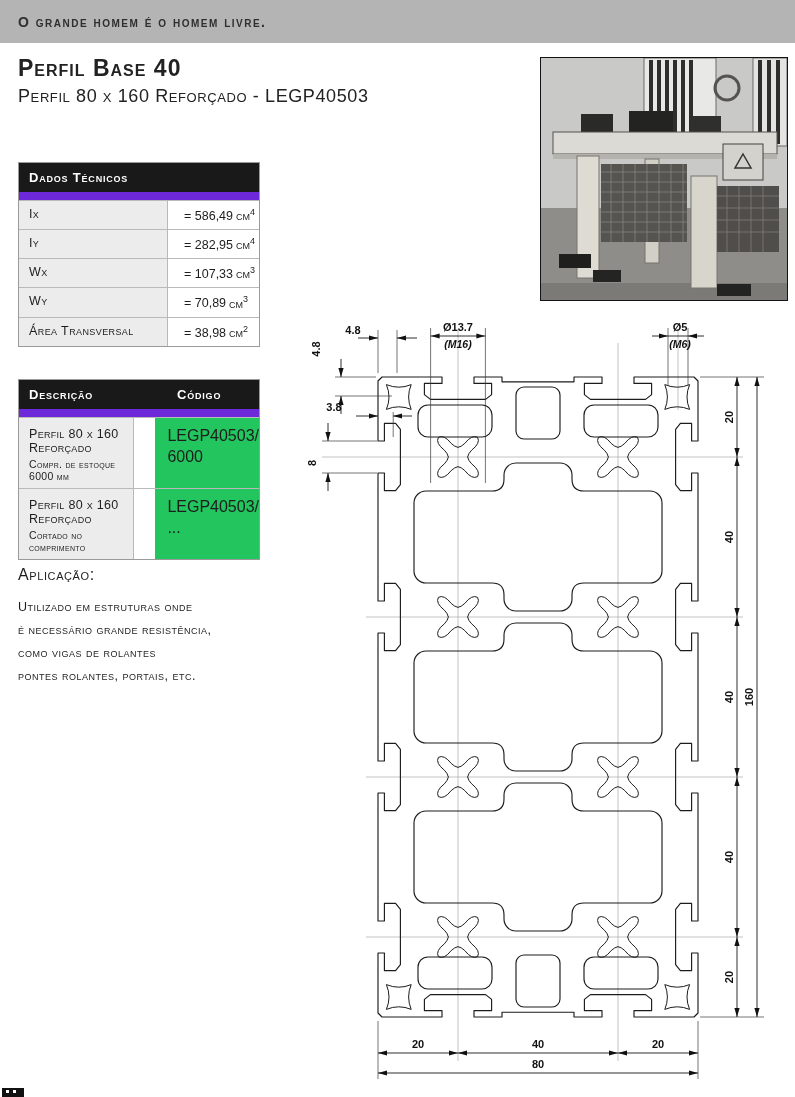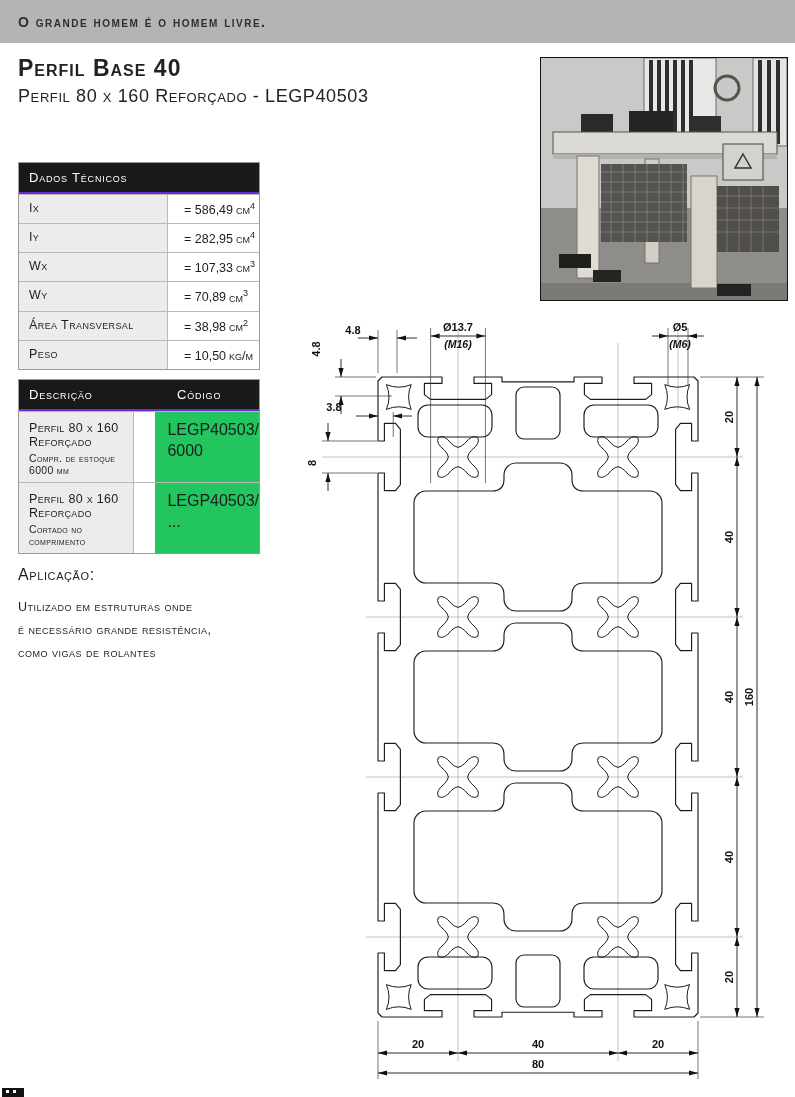--- a/index.html
+++ b/index.html
@@ -21,21 +21,21 @@
   
   .photo{position:absolute;left:540px;top:57px;width:246px;height:242px;
          border:1px solid #141414;background:#c9c9c7;}
   .photo svg{display:block;}
 
   
   .tbl{position:absolute;left:18px;width:240px;border:1px solid #9a9a9a;background:#fff;}
   .tbl-tech{top:162px;}
   .tbl-desc{top:379px;}
   .thead{background:#191919;color:#fff;font-variant:small-caps;font-size:13px;
-         letter-spacing:.8px;font-weight:normal;display:flex;border-bottom:2px solid #6d28d9;}
+         letter-spacing:.8px;font-weight:bold;display:flex;border-bottom:8px solid #6d28d9;}
   .thead>div{padding:7px 10px;}
   .thead .c1{width:128px;}
   .trow{display:flex;border-top:1px solid #b9b9b9;font-size:12.5px;}
   .trow:first-of-type{border-top:none;}
   .tl{width:128px;background:#ececec;padding:6px 10px;font-variant:small-caps;
       letter-spacing:.4px;border-right:1px solid #b9b9b9;}
   .tr{flex:1;background:#fff;padding:6px 0 6px 16px;white-space:nowrap;}
   .tr .unit{font-variant:small-caps;margin-left:3px;}
   .tr sup{font-size:9px;}
   .drow{display:flex;border-top:1px solid #b9b9b9;font-size:12.5px;min-height:54px;}
@@ -166,24 +166,20 @@
     <div class="tr"><span>= 107,33</span><span class="unit">cm</span><sup>3</sup></div>
   </div>
   <div class="trow">
     <div class="tl">Wy</div>
     <div class="tr"><span>= 70,89</span><span class="unit">cm</span><sup>3</sup></div>
   </div>
   <div class="trow">
     <div class="tl">Área Transversal</div>
     <div class="tr"><span>= 38,98</span><span class="unit">cm</span><sup>2</sup></div>
   </div>
-  <div class="trow">
-    <div class="tl">Peso</div>
-    <div class="tr"><span>= 10,50</span><span class="unit">kg/m</span><sup></sup></div>
-  </div>
 </div>
 
 <div class="tbl tbl-desc">
   <div class="thead">
     <div class="c1">Descrição</div>
     <div>Código</div>
   </div>
   <div class="drow">
     <div class="dl">
       <div>Perfil 80 x 160 Reforçado</div>
@@ -204,20 +200,21 @@
       <div class="l2">...</div>
     </div>
   </div>
 </div>
 
 <div class="app">
   <h3>Aplicação:</h3>
   <p>Utilizado em estruturas onde</p>
   <p>é necessário grande resistência,</p>
   <p>como vigas de rolantes</p>
+  <p>pontes rolantes, portais, etc.</p>
 </div>
 
 <svg class="drawing" viewBox="0 0 495 782">
   <defs>
     <marker id="arr" viewBox="-9 -3 9 6" refX="0" refY="0" markerWidth="9" markerHeight="6" markerUnits="userSpaceOnUse" orient="auto-start-reverse">
       <path d="M0,0 L-9,-2.6 L-9,2.6 Z" fill="#111"></path>
     </marker>
     <path id="stq" d="M0,-2.4 Q0.9,-2.6 1.7,-3.4 Q3.5,-5.7 4.9,-4.9 Q5.7,-3.5 3.4,-1.7 Q2.6,-0.9 2.4,0"></path>
     <g id="star">
       <use href="#stq"></use>

